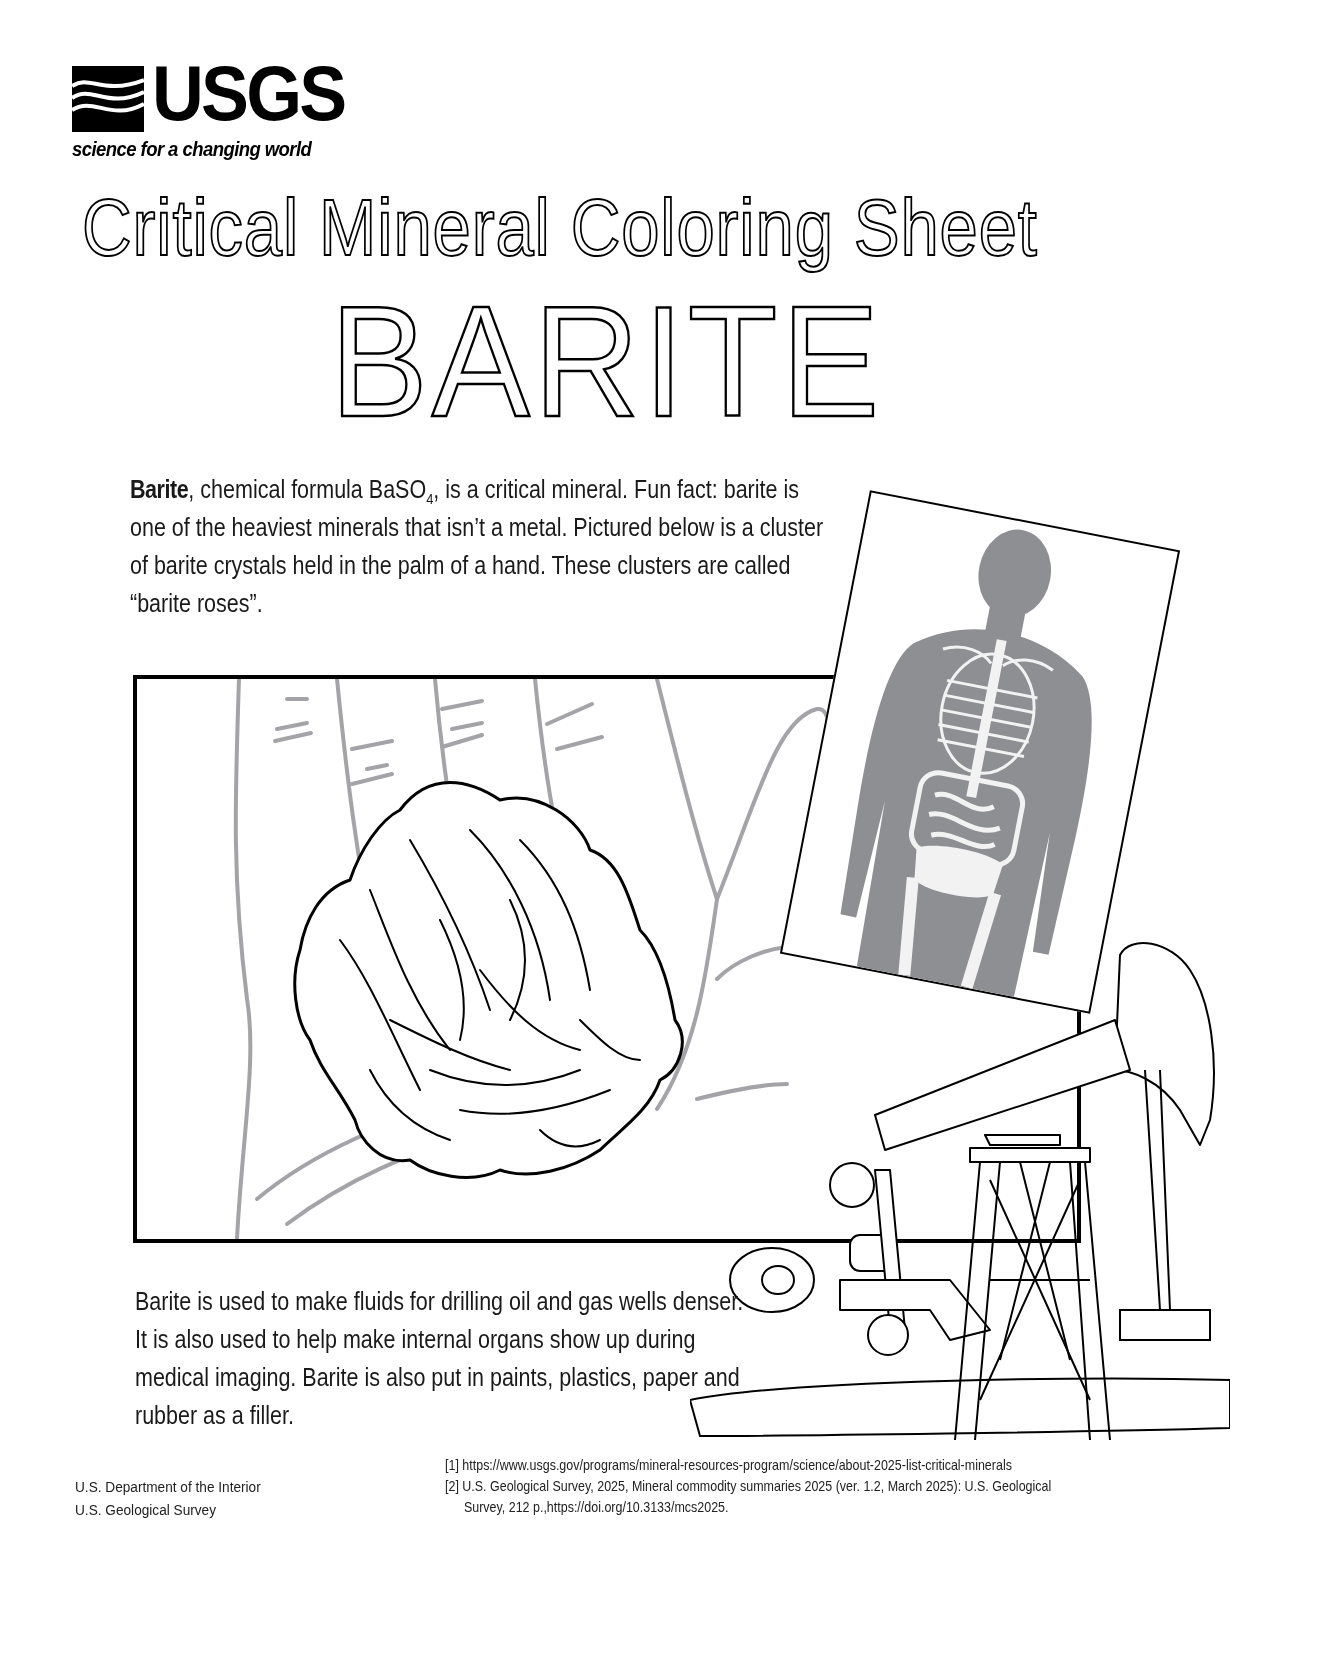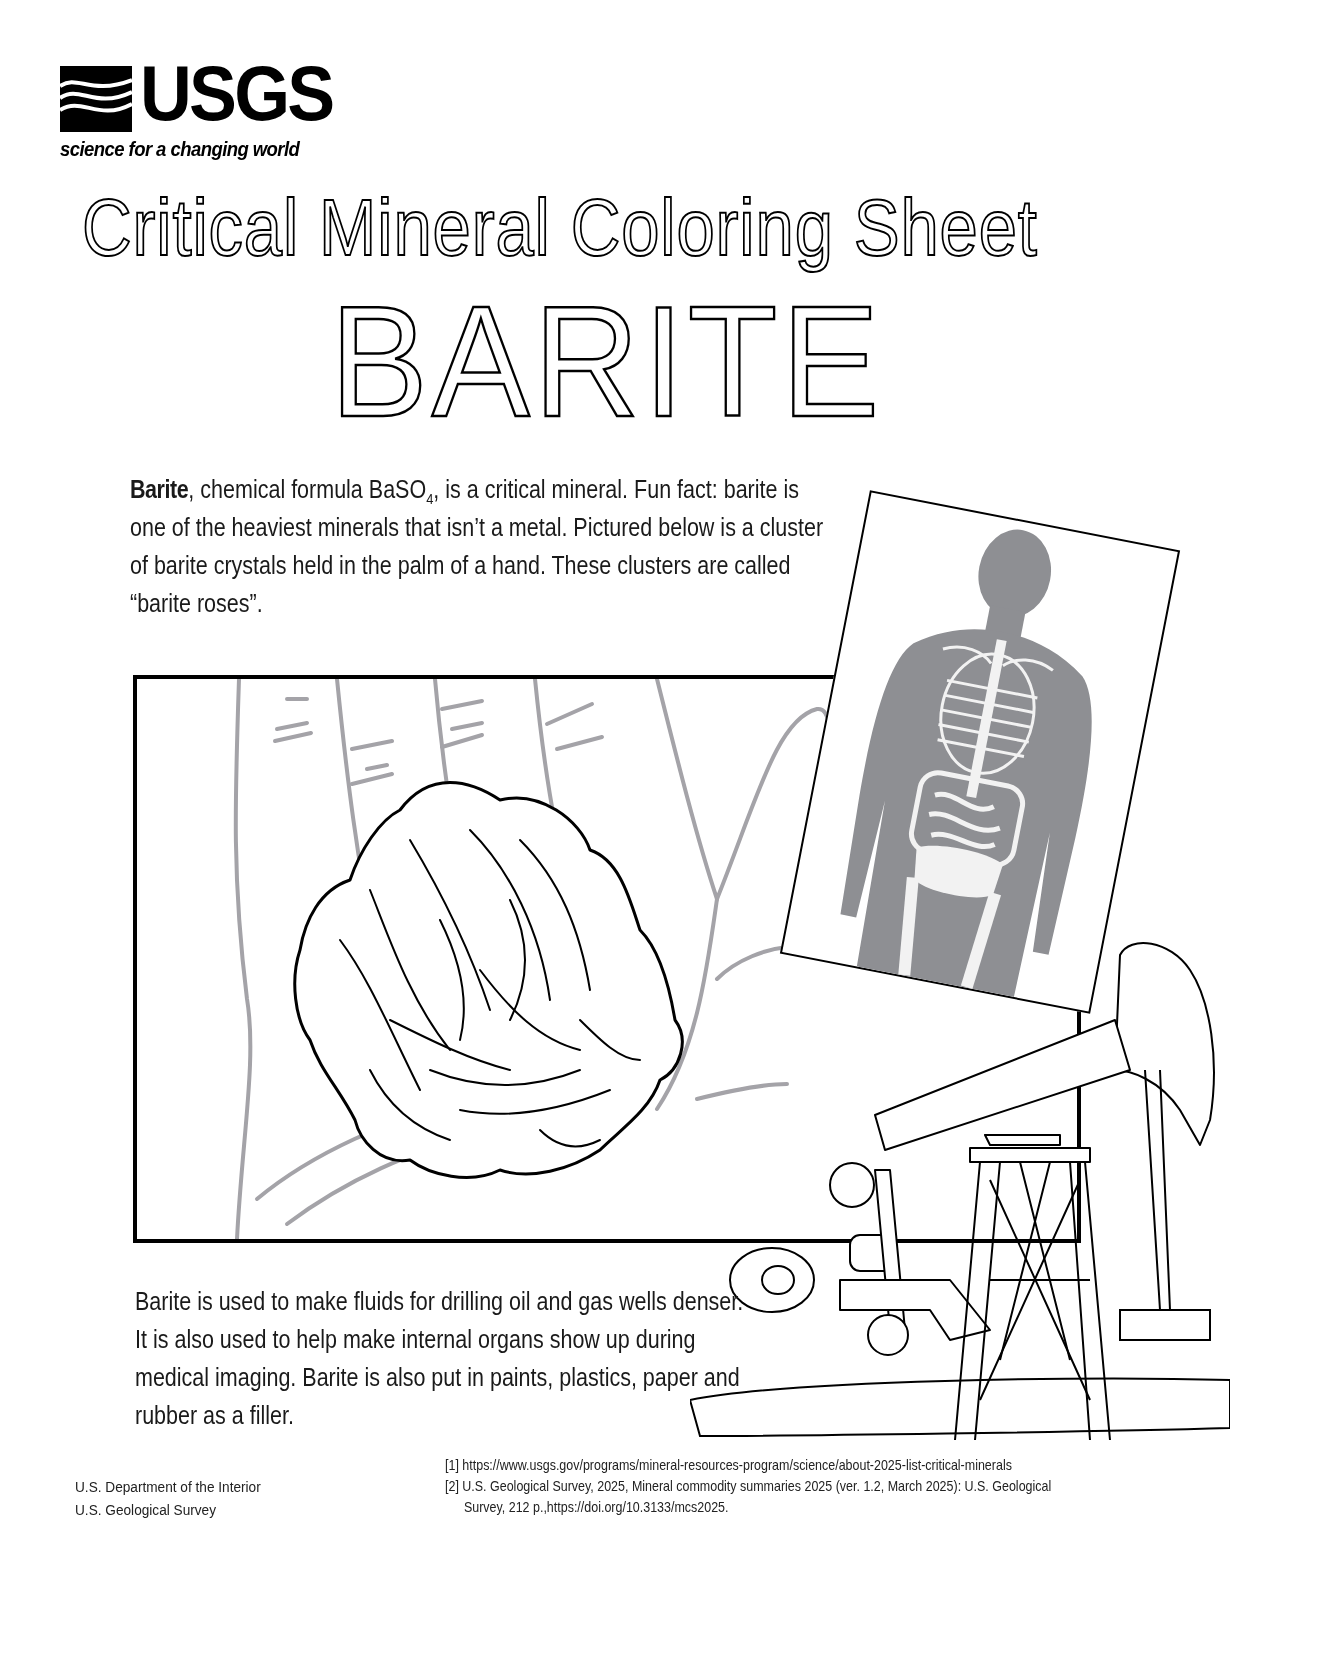--- a/index.html
+++ b/index.html
@@ -3,21 +3,21 @@
 <meta charset="utf-8">
 <style>
   html, body { margin: 0; padding: 0; background: #ffffff; }
   body {
     width: 1336px; height: 1654px; position: relative; overflow: hidden;
     font-family: "Liberation Sans", sans-serif; color: #1a1a1a;
   }
   .abs { position: absolute; }
 
   
-  .logo { left: 60px; top: 64px; width: 270px; height: 100px; }
+  .logo { left: 72px; top: 64px; width: 270px; height: 100px; }
   .logo-mark { position: absolute; left: 0; top: 2px; width: 72px; height: 66px; }
   .logo-word {
     position: absolute; left: 80px; top: -10px; font-weight: 900; font-size: 78px;
     letter-spacing: -3px; color: #000; transform: scaleX(0.92); transform-origin: left;
     font-family: "Liberation Sans", sans-serif; line-height: 1;
   }
   .logo-tag {
     position: absolute; left: 0; top: 74px; font-size: 19.5px; font-weight: bold;
     font-style: italic; color: #000; letter-spacing: -0.6px; white-space: nowrap;
     transform: scaleX(0.95); transform-origin: left;

